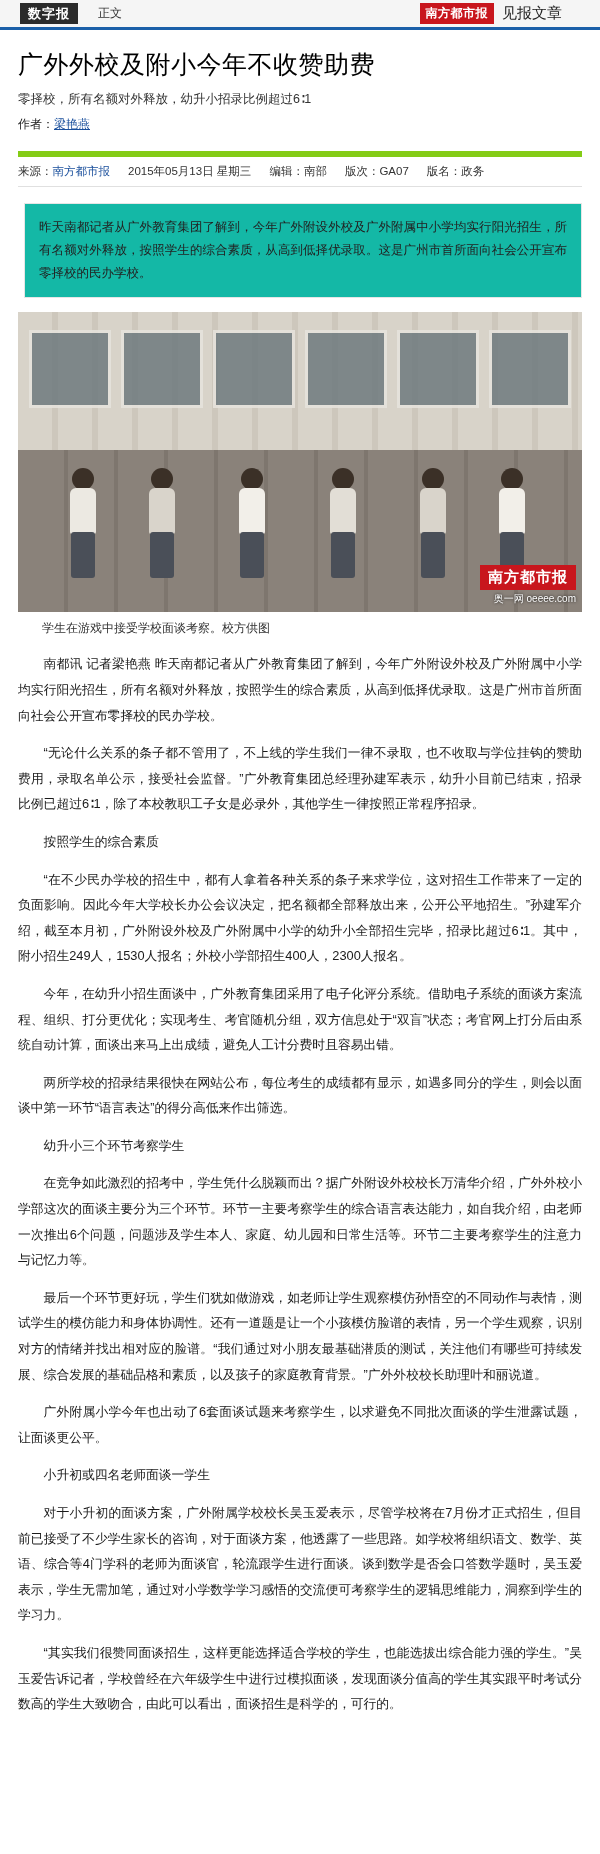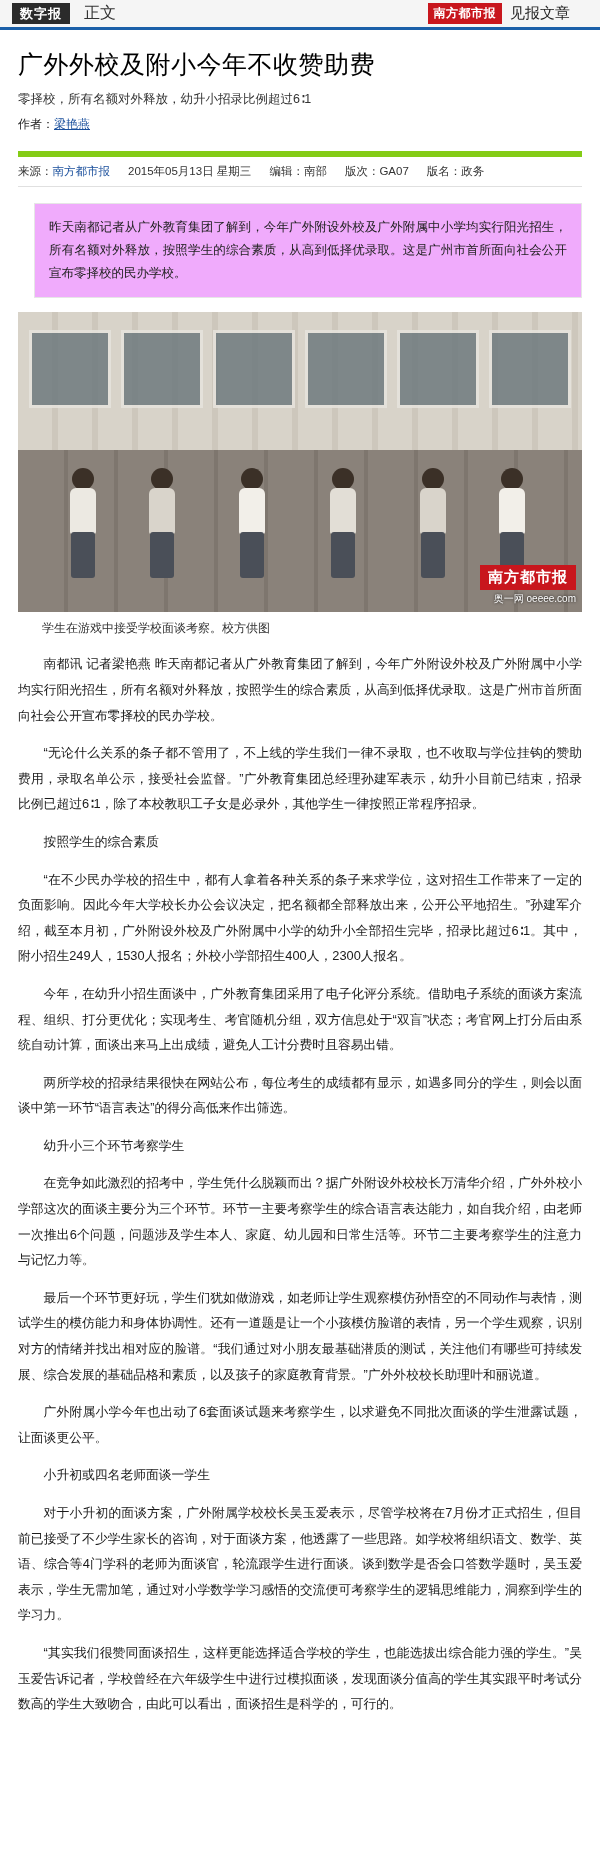--- a/index.html
+++ b/index.html
@@ -17,36 +17,36 @@
     background: #fff;
     position: relative;
   }
   
   .topbar {
     height: 30px;
     background: #f5f5f5;
     border-bottom: 3px solid #1a5fa8;
     display: flex;
     align-items: center;
-    padding: 0 12px;
+    padding: 0 20px;
     box-sizing: border-box;
   }
   .logo-box {
     background: #2b2b2b;
     color: #fff;
     font-size: 13px;
     font-weight: bold;
     padding: 3px 8px;
     letter-spacing: 1px;
     line-height: 1.2;
   }
   .topbar-label {
-    font-size: 16px;
+    font-size: 12px;
     color: #333;
-    margin-left: 14px;
+    margin-left: 20px;
   }
   .topbar-right {
     margin-left: auto;
     display: flex;
     align-items: center;
   }
   .nf-logo {
     background: #c8161d;
     color: #fff;
     font-size: 12px;
@@ -97,22 +97,22 @@
     color: #333;
     display: flex;
     gap: 18px;
     flex-wrap: wrap;
   }
   .meta span.link {
     color: #1a4f9c;
   }
   
   .lead {
-    margin: 16px 0 14px 16px;
-    background: #f0abfc;
+    margin: 16px 0 14px 6px;
+    background: #14b8a6;
     border: 1px solid #e6e6e6;
     padding: 12px 14px;
     font-size: 12.5px;
     line-height: 1.85;
     color: #222;
     text-align: justify;
   }
   
   .figure {
     margin: 6px 0 14px 0;

